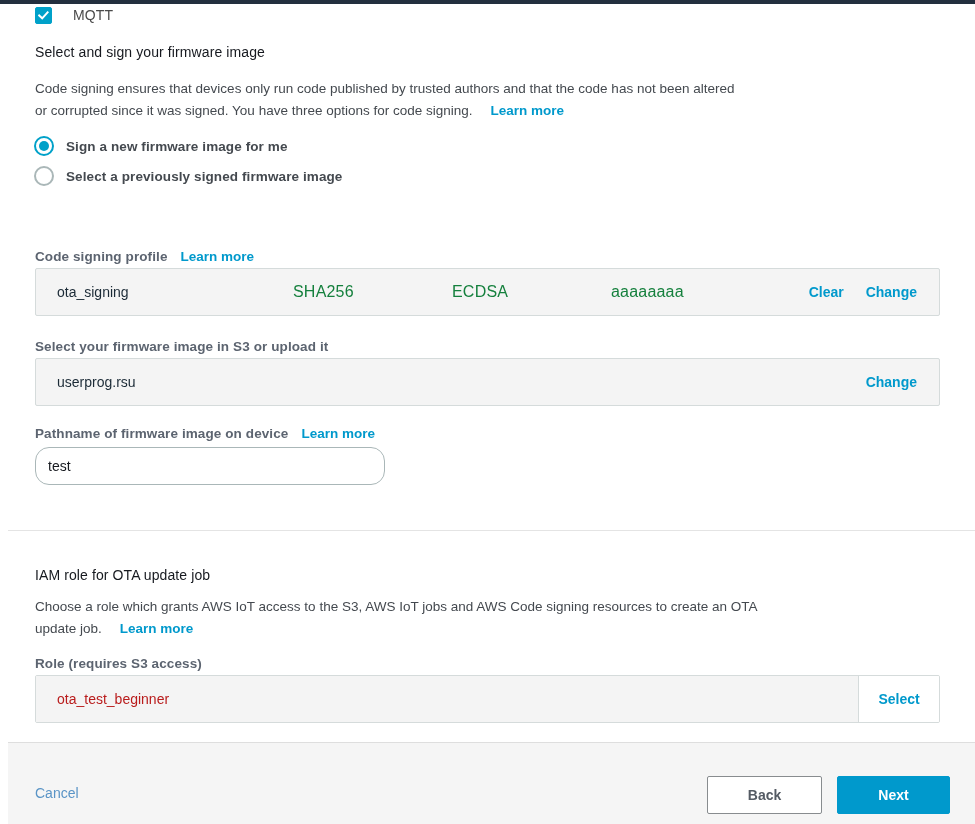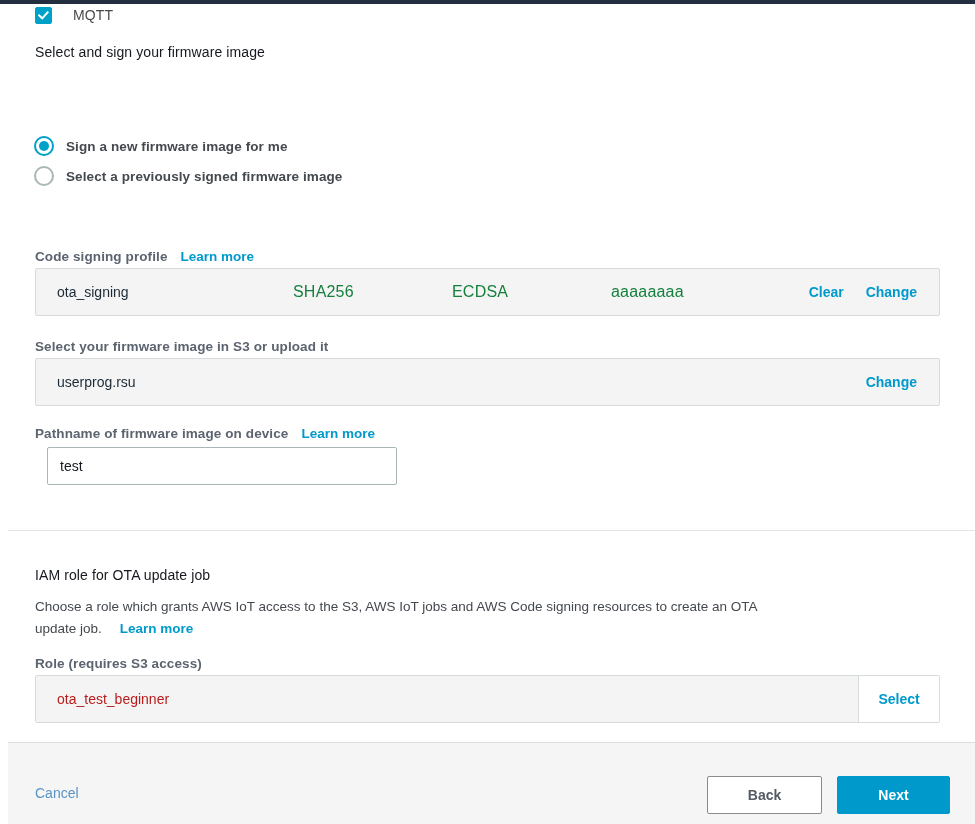--- a/index.html
+++ b/index.html
@@ -176,29 +176,28 @@
     font-size: 14px;
     text-decoration: none;
     cursor: pointer;
   }
 
   
   .text-input {
     width: 350px;
     height: 38px;
     border: 1px solid #aab7b8;
-    border-radius: 2px;
+    border-radius: 14px;
     box-sizing: border-box;
     font-family: "Liberation Sans", "DejaVu Sans", sans-serif;
     font-size: 14px;
     color: #16191f;
     padding: 0 12px;
     background: #ffffff;
     outline: none;
-    margin-left: 12px;
   }
 
   
   .combo {
     display: flex;
     height: 48px;
     border: 1px solid #d5dbdb;
     border-radius: 2px;
     box-sizing: border-box;
     overflow: hidden;
@@ -292,20 +291,23 @@
     <span class="checkbox">
       <svg width="11" height="11" viewBox="0 0 11 11" aria-hidden="true">
         <path d="M1.2 5.4 L4.2 8.3 L9.6 2.3" fill="none" stroke="#ffffff" stroke-width="2" stroke-linecap="square"></path>
       </svg>
     </span>
     <span class="mqtt-label">MQTT</span>
   </div>
 
   <h2 class="section-title section" style="top:36px;">Select and sign your firmware image</h2>
 
+  <div class="section" style="top:74px; width:720px;">
+    <p class="section-desc"><span>Code signing ensures that devices only run code published by trusted authors and that the code has not been altered or corrupted since it was signed. You have three options for code signing.</span><span style="display:inline-block;width:18px;"></span><a class="link">Learn more</a></p>
+  </div>
 
   <div class="radio-group" style="top:127px;">
     <div class="radio-row">
       <span class="radio selected"></span>
       <span class="radio-label">Sign a new firmware image for me</span>
     </div>
     <div class="radio-row">
       <span class="radio"></span>
       <span class="radio-label">Select a previously signed firmware image</span>
     </div>

